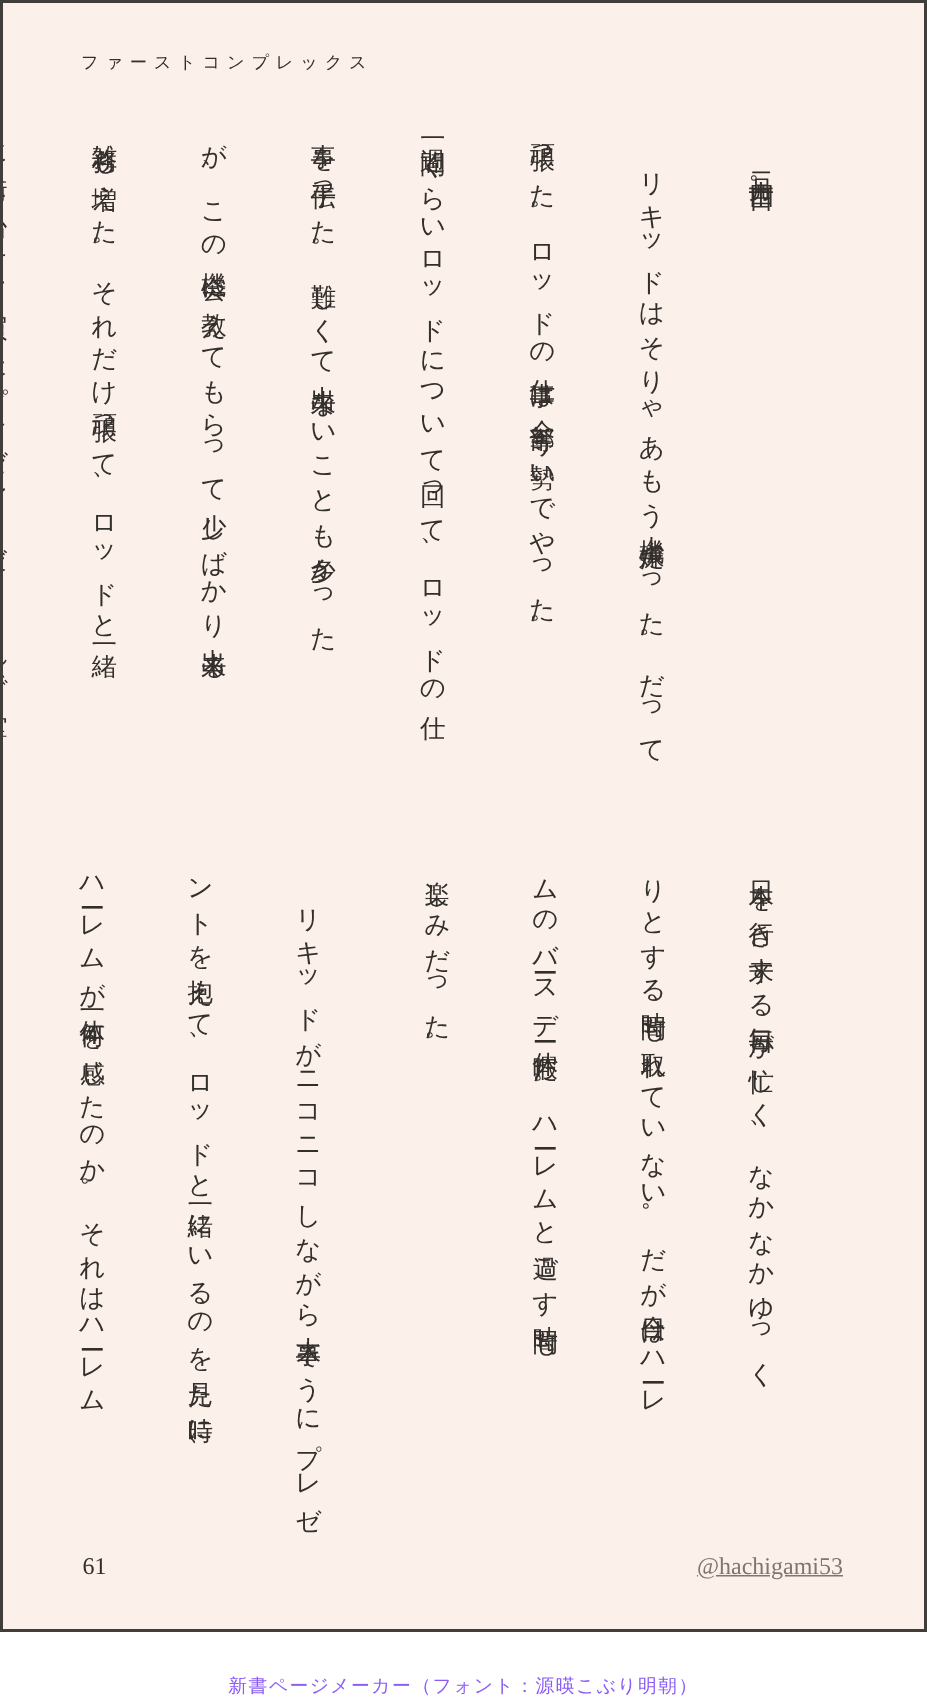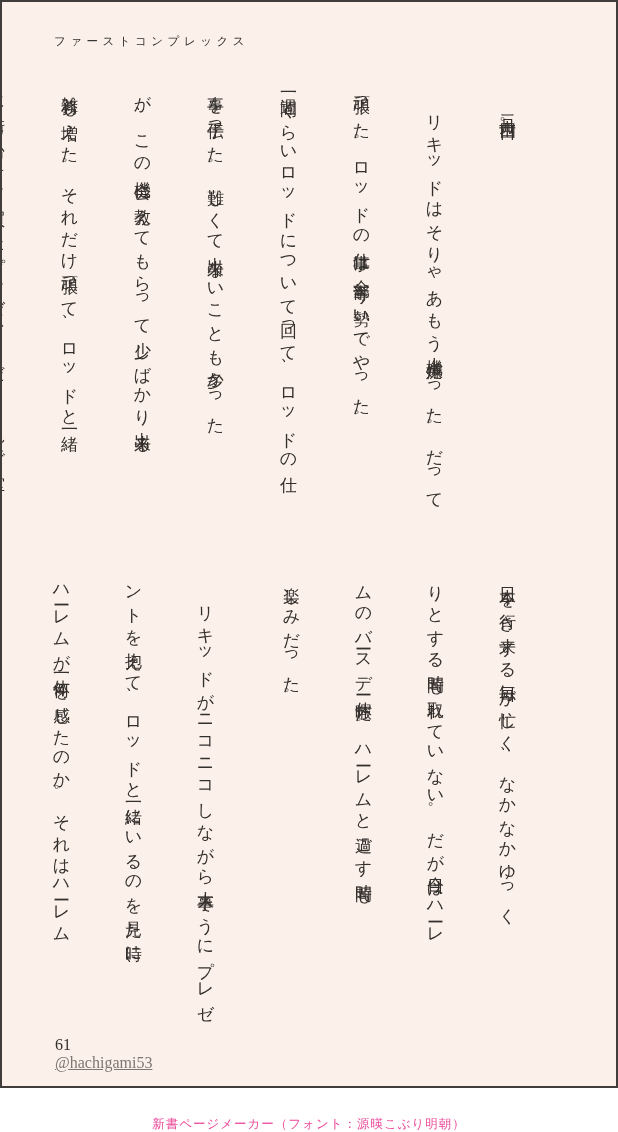--- a/index.html
+++ b/index.html
@@ -48,23 +48,22 @@
     height: 452px;
   }
   .lower .vline { width: 32px; }
   .vline.pgap { margin-right: 14px; }
   .page-footer {
     position: absolute;
     left: 53px;
     right: 54px;
     top: 1034px;
     display: flex;
-    justify-content: flex-start;
+    justify-content: space-between;
     align-items: baseline;
-    flex-direction: column;
   }
   .page-number {
     font-size: 16px;
     color: #332f2c;
   }
   .author-handle {
     font-size: 16px;
     color: #7e7672;
     text-decoration: underline;
   }
@@ -72,21 +71,21 @@
     width: 618px;
     height: 44px;
     background: #ffffff;
     display: flex;
     align-items: center;
     justify-content: center;
   }
   .caption-text {
     font-size: 12.5px;
     letter-spacing: 1px;
-    color: #ec4899;
+    color: #8b5cf6;
     white-space: pre;
     margin-top: 29px;
   }
 </style>
 </head>
 <body>
 
 <div class="page-card">
   <div class="page-header">ファーストコンプレックス</div>
 

